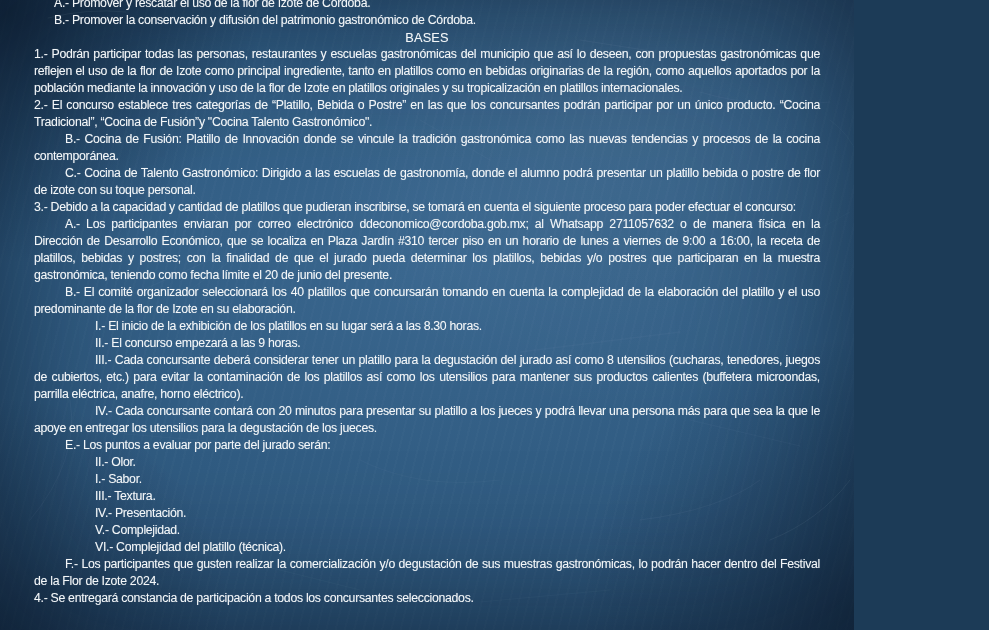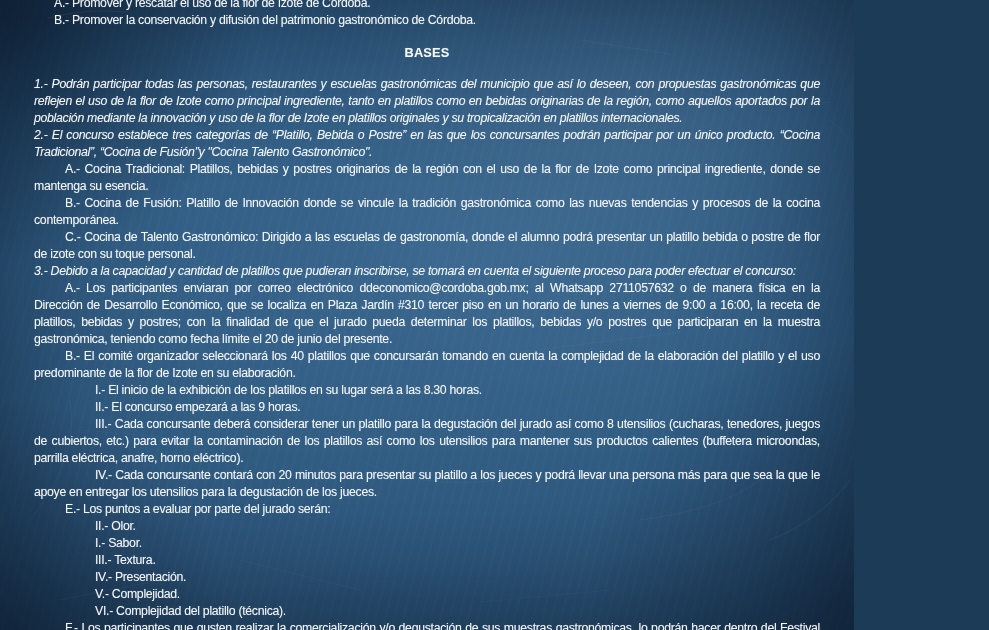--- a/index.html
+++ b/index.html
@@ -28,27 +28,27 @@
     padding: 0 34px;
     color: #f3f6f8;
     font-size: 12.3px;
     line-height: 17px;
     letter-spacing: -0.3px;
     text-align: justify;
     text-shadow: 0 0 1px rgba(235,243,250,.35);
   }
   p.line { margin: 0; }
   .lvl-obj { text-indent: 20px; }
-  .lvl-0   { text-indent: 0; font-style: italic; }
+  .lvl-0   { text-indent: 0; }
   .lvl-1   { text-indent: 31px; }
   .lvl-2   { text-indent: 61px; }
   .bases-heading {
-    margin: 15px;
+    margin: 0;
     font-size: 12.8px;
-    font-weight: 700;
+    font-weight: 400;
     line-height: 17px;
     text-align: center;
     letter-spacing: 0.2px;
   }
 </style>
 </head>
 <body>
 
 <div class="board">
 
@@ -83,21 +83,20 @@
 
   <div class="doc">
     <div>
         <p class="line lvl-obj">A.- Promover y rescatar el uso de la flor de Izote de Córdoba.</p>
         <p class="line lvl-obj">B.- Promover la conservación y difusión del patrimonio gastronómico de Córdoba.</p>
       </div>
     <h1 class="bases-heading">BASES</h1>
     <div>
         <p class="line lvl-0">1.- Podrán participar todas las personas, restaurantes y escuelas gastronómicas del municipio que así lo deseen, con propuestas gastronómicas que reflejen el uso de la flor de Izote como principal ingrediente, tanto en platillos como en bebidas originarias de la región, como aquellos  aportados por la población mediante la innovación y uso de la flor de Izote en platillos originales y su tropicalización en platillos internacionales.</p>
         <p class="line lvl-0">2.- El concurso establece tres categorías de “Platillo, Bebida o Postre” en las que los concursantes podrán participar por un único producto. “Cocina  Tradicional”, “Cocina de Fusión”y "Cocina Talento Gastronómico".</p>
-        <p class="line lvl-1">A.- Cocina Tradicional: Platillos, bebidas y postres originarios de la región con el uso de la flor de Izote como principal ingrediente, donde se mantenga su esencia.</p>
         <p class="line lvl-1">B.- Cocina de Fusión: Platillo de Innovación donde se vincule la tradición gastronómica como las  nuevas tendencias y procesos de la cocina contemporánea.</p>
         <p class="line lvl-1">C.- Cocina de Talento Gastronómico: Dirigido a las escuelas de gastronomía, donde el alumno podrá presentar un platillo bebida o postre de flor de izote con su toque personal.</p>
         <p class="line lvl-0">3.- Debido a la capacidad y cantidad de platillos que  pudieran inscribirse, se tomará en cuenta el siguiente proceso para poder efectuar el concurso:</p>
         <p class="line lvl-1">A.- Los participantes enviaran por correo electrónico ddeconomico@cordoba.gob.mx; al Whatsapp 2711057632 o de manera física en la Dirección de Desarrollo Económico, que se localiza en Plaza Jardín #310 tercer piso en un horario de lunes a viernes de 9:00 a 16:00, la receta de platillos, bebidas y postres; con la finalidad de que  el jurado pueda determinar los platillos, bebidas y/o postres que participaran en la muestra gastronómica, teniendo como fecha límite el 20 de junio del presente.</p>
         <p class="line lvl-1">B.- El comité organizador seleccionará los 40 platillos que concursarán tomando en cuenta la complejidad de la elaboración del platillo y el uso predominante de la flor de Izote en su elaboración.</p>
         <p class="line lvl-2">I.- El inicio de la exhibición de los platillos en su lugar  será a las 8.30 horas.</p>
         <p class="line lvl-2">II.- El concurso empezará a las 9 horas.</p>
         <p class="line lvl-2">III.- Cada concursante deberá considerar tener un platillo para la degustación del jurado así como 8 utensilios (cucharas, tenedores, juegos de cubiertos, etc.) para evitar la contaminación de los platillos así como los utensilios  para mantener sus productos  calientes (buffetera microondas, parrilla eléctrica, anafre,  horno eléctrico).</p>
         <p class="line lvl-2">IV.- Cada concursante contará con 20 minutos para presentar su platillo a los jueces y podrá llevar una persona más para que sea la que le apoye en entregar los utensilios para la degustación de los jueces.</p>
         <p class="line lvl-1">E.- Los puntos a evaluar por parte del jurado serán:</p>

